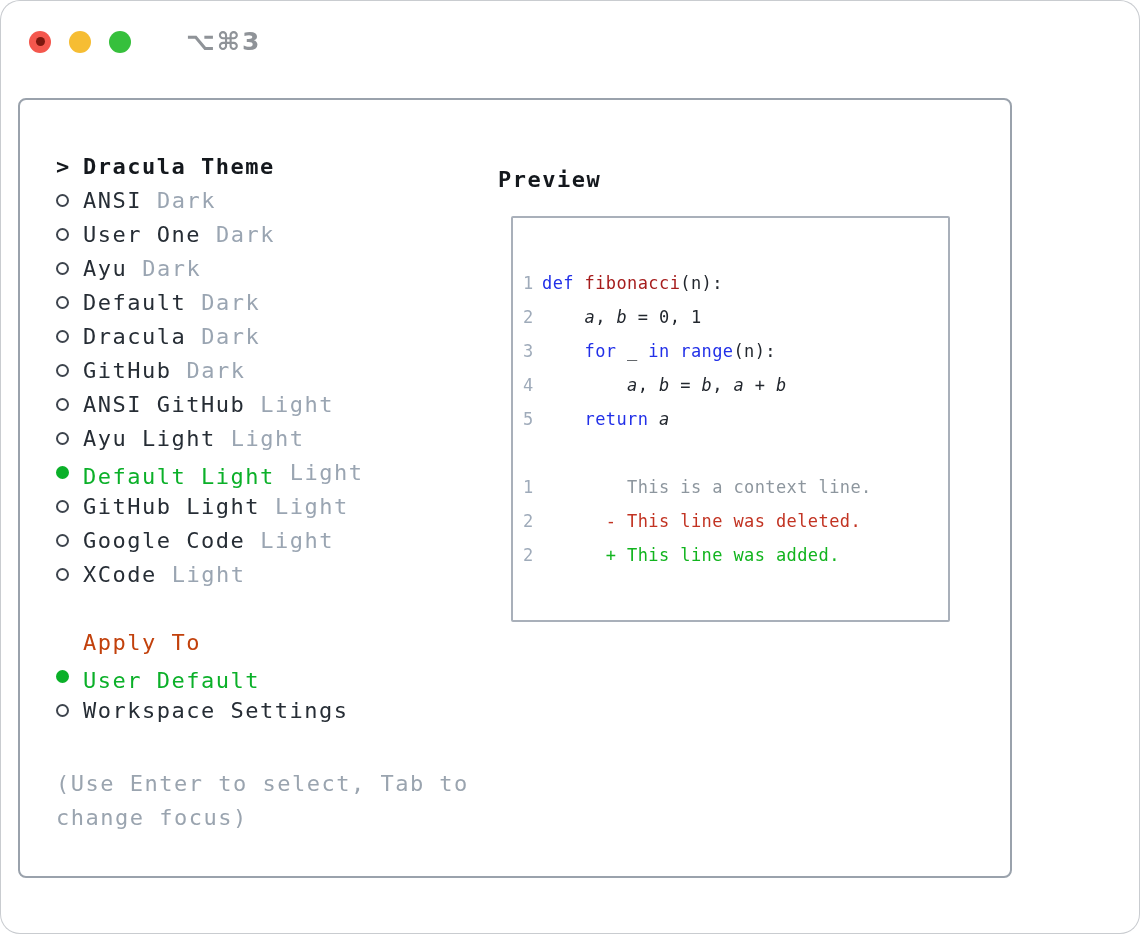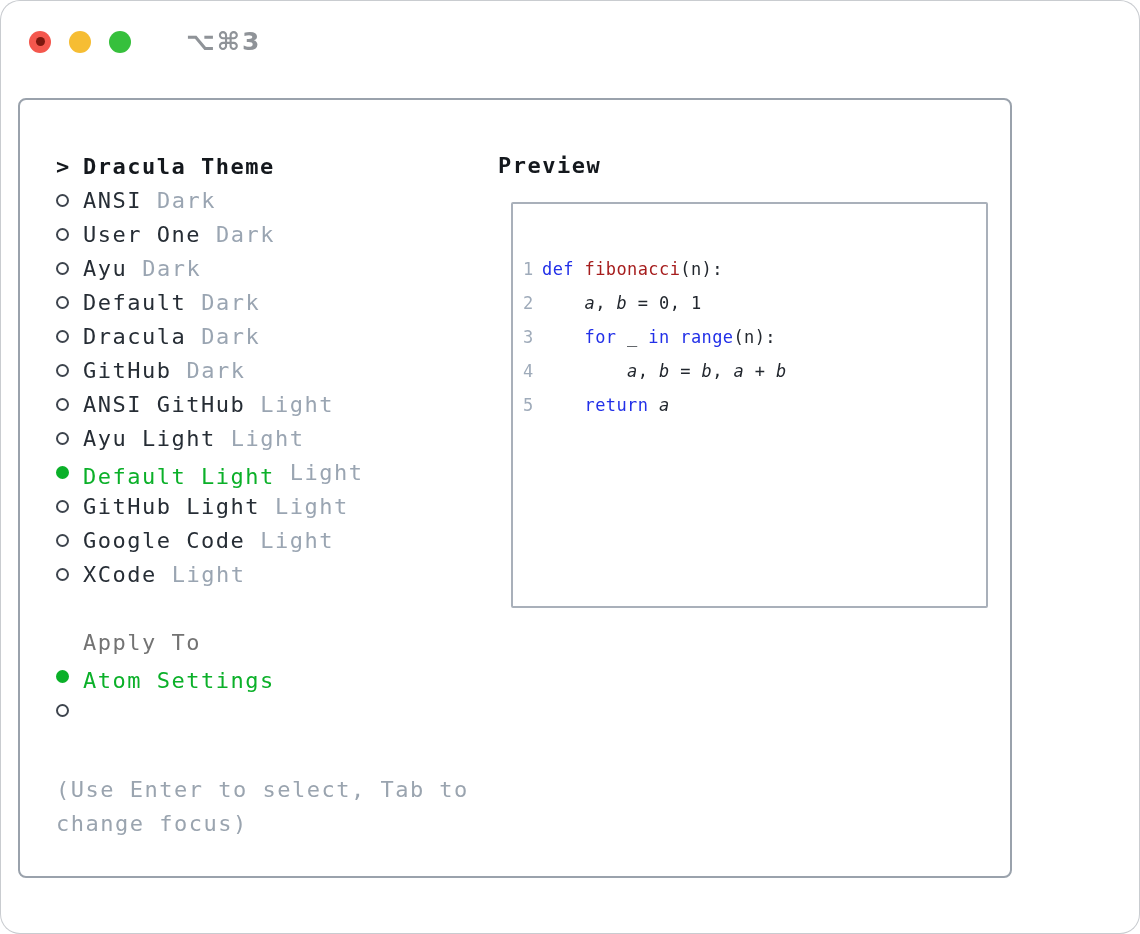--- a/index.html
+++ b/index.html
@@ -24,28 +24,28 @@
   
   .left-col{position:absolute;left:36px;top:49px;font-size:22px;letter-spacing:1.5px;
             color:#262d35;}
   .row{display:flex;align-items:center;height:34px;white-space:pre;}
   .bullet-slot{display:inline-flex;align-items:center;width:27px;flex:0 0 27px;}
   .bullet{width:13px;height:13px;border-radius:50%;border:2px solid #3e454e;box-sizing:border-box;}
   .row.selected .bullet{background:var(--selected_green,#0bb029);border-color:var(--selected_green,#0bb029);}
   .row.selected .item-name{color:var(--selected_green,#0bb029);margin-top:8px;}
   .item-tag{color:var(--tag,#9aa5b2);margin-left:15px;}
   .bold-header{font-weight:bold;color:#14181d;}
-  .plain-header{color:#737373;}
+  .plain-header{color:#c2410c;}
   .prompt{font-weight:bold;color:#14181d;font-size:22px;}
   .blank{height:34px;}
-  .hint{color:var(--hint,#9aa4af);white-space:pre-line;line-height:34px;margin-top:12px;}
+  .hint{color:var(--hint,#9aa4af);white-space:pre-line;line-height:34px;margin-top:6px;}
   
-  .right-col{position:absolute;left:478px;top:49px;}
+  .right-col{position:absolute;left:478px;top:63px;}
   .preview-title{height:34px;line-height:34px;font-size:22px;letter-spacing:1.5px;}
-  .preview-box{margin-left:13px;margin-top:19px;width:477px;height:406px;
+  .preview-box{margin-left:13px;margin-top:19px;width:439px;height:406px;
                border:2px solid #a9b0ba;border-radius:2px;box-sizing:border-box;
                padding:48px 6px 0 10px;overflow:hidden;background:#ffffff;}
   .code-row{height:34px;line-height:34px;font-size:17px;letter-spacing:0.4px;
             white-space:pre;color:#22272e;}
   .gutter{display:inline-block;width:19px;color:var(--gutter,#9fabba);}
   .tok-kw{color:var(--keyword,#2230e8);}
   .tok-fn{color:var(--function_name,#a61d1d);}
   .tok-pl{color:#22272e;}
   .tok-var{font-style:italic;color:#22272e;}
   .diff-block{margin-top:34px;}
@@ -91,37 +91,42 @@
         </div>
 
       <div class="blank"></div>
 
       <div class="row">
         <span class="bullet-slot"></span>
         <span class="plain-header">Apply To</span>
       </div>
 
       <div id="apply-list">
-          <div class="row selected"><span class="bullet-slot"><span class="bullet"></span></span><span class="item-name">Atom Settings</span></div>
-          <div class="row"><span class="bullet-slot"><span class="bullet"></span></span></div>
+          <div class="row selected"><span class="bullet-slot"><span class="bullet"></span></span><span class="item-name">User Default</span></div>
+          <div class="row"><span class="bullet-slot"><span class="bullet"></span></span><span class="item-name">Workspace Settings</span></div>
         </div>
 
       <div class="blank"></div>
 
       <div class="hint">(Use Enter to select, Tab to
 change focus)</div>
     </div>
 
     <div class="right-col">
       <div class="preview-title bold-header">Preview</div>
       <div class="preview-box">
         <div id="code-lines">
             <div class="code-row"><span class="gutter">1</span><span class="tok tok-kw">def</span><span class="tok tok-pl"> </span><span class="tok tok-fn">fibonacci</span><span class="tok tok-pl">(n):</span></div>
             <div class="code-row"><span class="gutter">2</span><span class="tok tok-pl">    </span><span class="tok tok-var">a</span><span class="tok tok-pl">, </span><span class="tok tok-var">b</span><span class="tok tok-pl"> = 0, 1</span></div>
             <div class="code-row"><span class="gutter">3</span><span class="tok tok-pl">    </span><span class="tok tok-kw">for</span><span class="tok tok-pl"> _ </span><span class="tok tok-kw">in</span><span class="tok tok-pl"> </span><span class="tok tok-kw">range</span><span class="tok tok-pl">(n):</span></div>
             <div class="code-row"><span class="gutter">4</span><span class="tok tok-pl">        </span><span class="tok tok-var">a</span><span class="tok tok-pl">, </span><span class="tok tok-var">b</span><span class="tok tok-pl"> = </span><span class="tok tok-var">b</span><span class="tok tok-pl">, </span><span class="tok tok-var">a</span><span class="tok tok-pl"> + </span><span class="tok tok-var">b</span></div>
             <div class="code-row"><span class="gutter">5</span><span class="tok tok-pl">    </span><span class="tok tok-kw">return</span><span class="tok tok-pl"> </span><span class="tok tok-var">a</span></div>
           </div>
+        <div id="diff-lines" class="diff-block">
+            <div class="code-row"><span class="gutter">1</span><span class="diff-context">        This is a context line.</span></div>
+            <div class="code-row"><span class="gutter">2</span><span class="diff-deleted">      - This line was deleted.</span></div>
+            <div class="code-row"><span class="gutter">2</span><span class="diff-added">      + This line was added.</span></div>
+          </div>
       </div>
     </div>
 
   </div>
 </div>
 
 </body></html>

